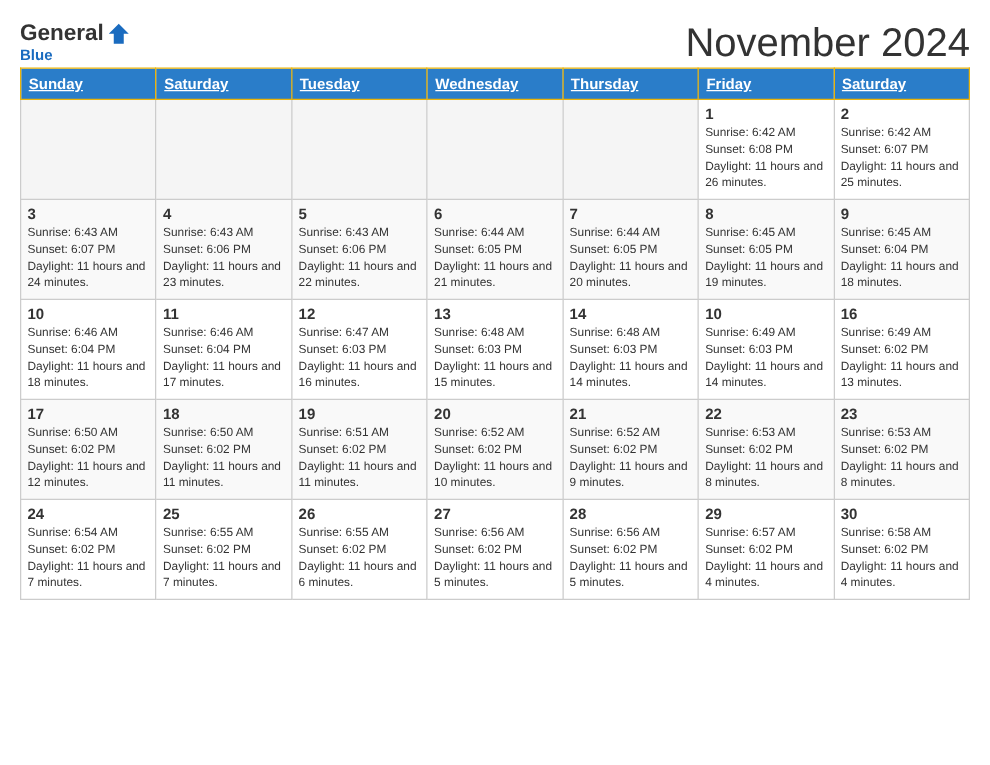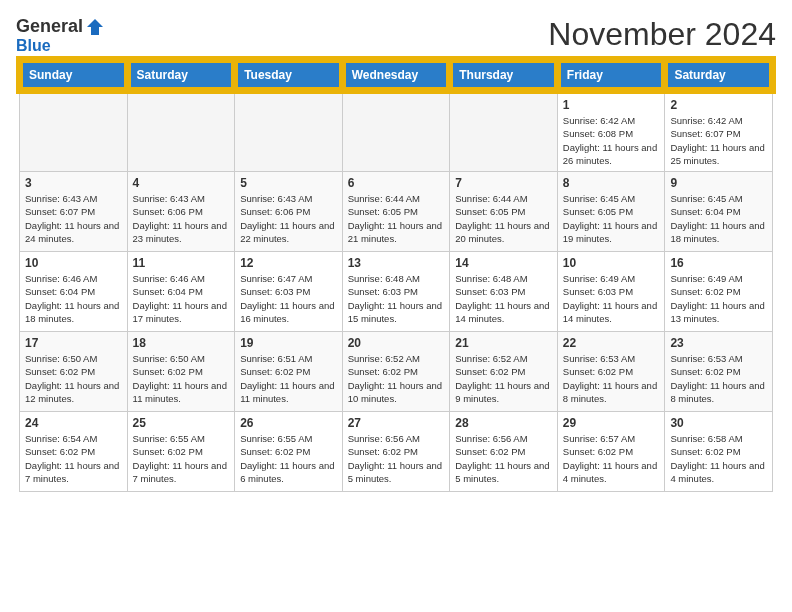--- a/index.html
+++ b/index.html
@@ -24,21 +24,21 @@
     .logo-text {
       display: flex;
       align-items: center;
     }
     .logo-general {
       font-size: 18px;
       font-weight: bold;
       color: #333;
     }
     .logo-blue {
-      font-size: 16px;
+      font-size: 12px;
       font-weight: bold;
       color: #1a6bbf;
     }
     .logo-icon {
       width: 20px;
       height: 20px;
       margin-left: 2px;
     }
     .title-section {
       text-align: right;
@@ -56,21 +56,22 @@
       width: 100%;
       border-collapse: collapse;
     }
     .calendar th {
       background-color: #2a7dc9;
       color: white;
       padding: 5px 6px;
       font-size: 12px;
       font-weight: bold;
       text-align: left;
-      border: 7px solid #eab308;
+      border: 1px solid #eab308;
+      text-decoration: underline;
     }
     .calendar td {
       border: 1px solid #ccc;
       vertical-align: top;
       padding: 4px 5px;
       width: calc(100% / 7);
       font-size: 10px;
       height: 80px;
       background: #fff;
     }

